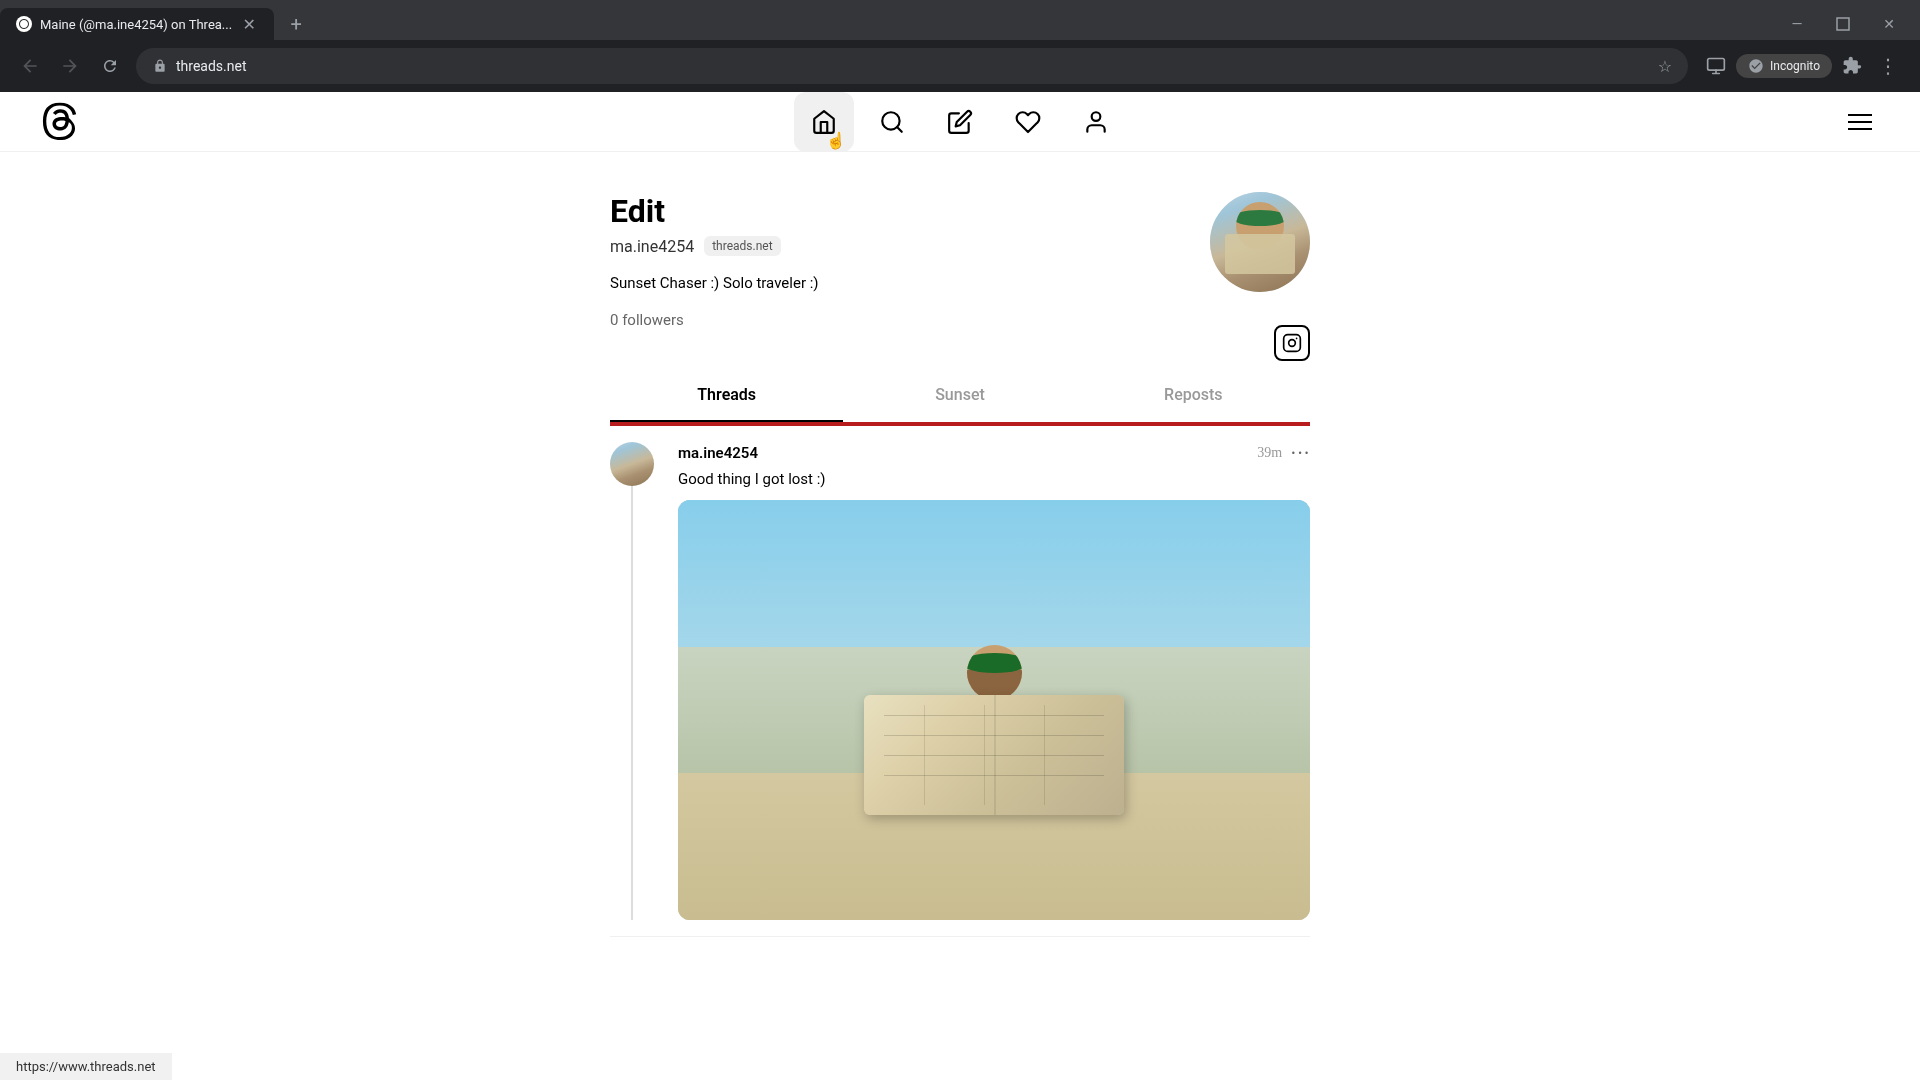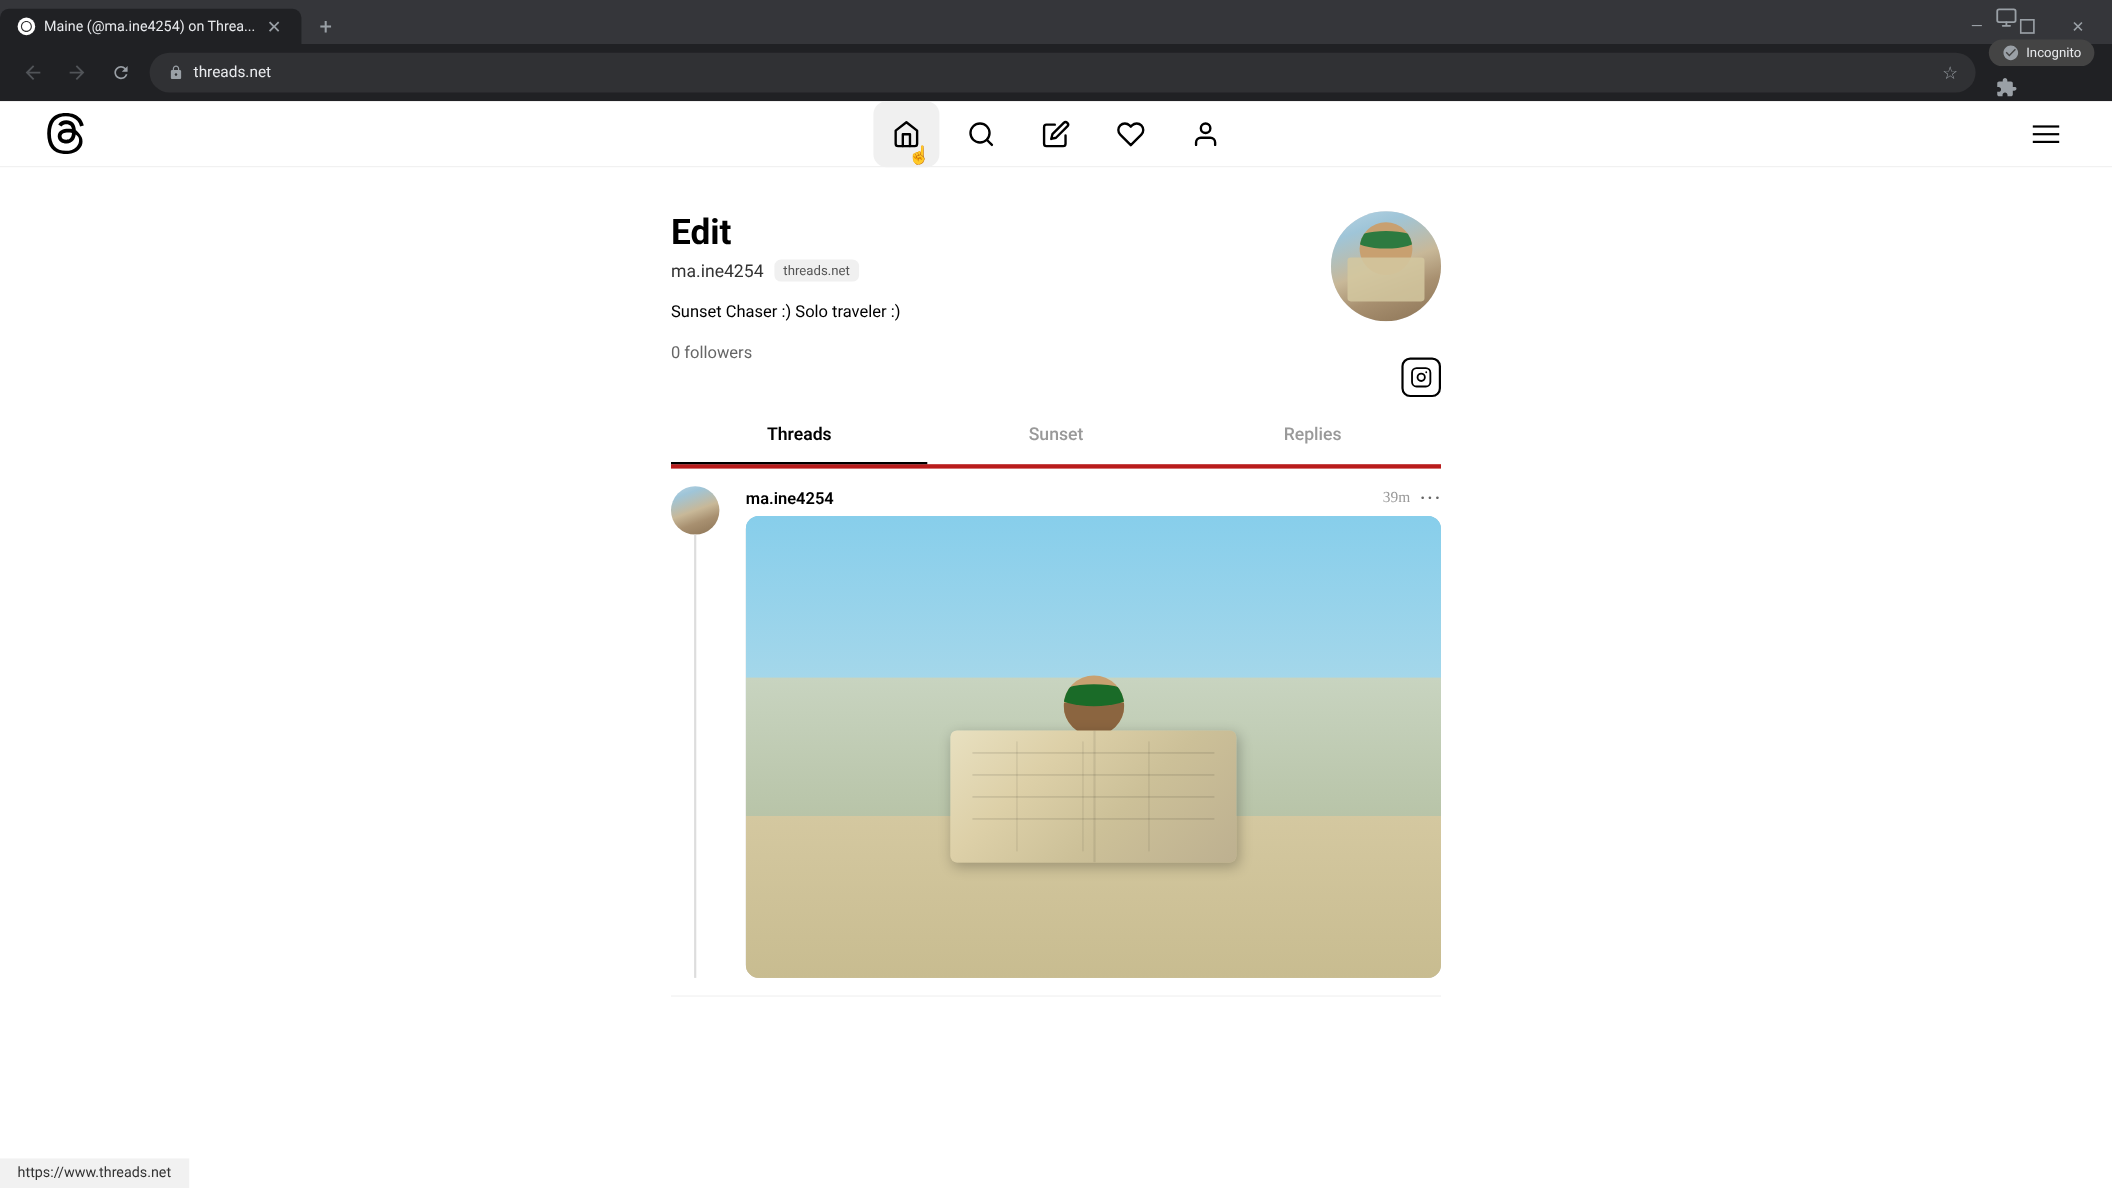--- a/index.html
+++ b/index.html
@@ -17,21 +17,21 @@
     .window-controls { display: flex; align-items: center; gap: 0; padding-right: 8px; }
     .window-btn { width: 46px; height: 32px; display: flex; align-items: center; justify-content: center; color: #9aa0a6; font-size: 14px; cursor: pointer; }
 
     .address-bar { display: flex; align-items: center; background: #202124; padding: 8px 16px; gap: 12px; height: 52px; }
     .nav-btn { width: 28px; height: 28px; display: flex; align-items: center; justify-content: center; color: #9aa0a6; font-size: 16px; cursor: pointer; border-radius: 50%; }
     .nav-btn.disabled { opacity: 0.4; cursor: default; }
     .url-bar { flex: 1; background: #303134; border-radius: 20px; display: flex; align-items: center; padding: 6px 16px; gap: 8px; height: 36px; }
     .url-icon { width: 16px; height: 16px; display: flex; align-items: center; justify-content: center; color: #9aa0a6; font-size: 12px; }
     .url-text { color: #e8eaed; font-size: 14px; flex: 1; }
     .url-star { color: #9aa0a6; font-size: 16px; cursor: pointer; }
-    .toolbar-icons { display: flex; gap: 4px; flex-direction: column; }
+    .toolbar-icons { display: flex; align-items: center; gap: 4px; }
     .toolbar-icon { width: 32px; height: 32px; display: flex; align-items: center; justify-content: center; color: #9aa0a6; cursor: pointer; border-radius: 50%; }
     .incognito-badge { background: #444; color: #e8eaed; font-size: 12px; padding: 4px 12px; border-radius: 16px; display: flex; align-items: center; gap: 6px; }
     .menu-btn { color: #9aa0a6; font-size: 20px; cursor: pointer; width: 32px; height: 32px; display: flex; align-items: center; justify-content: center; border-radius: 50%; }
 
     
     .page { background: #fff; display: flex; flex-direction: column; align-items: center; min-height: 988px; position: relative; }
 
     
     .top-nav { display: flex; align-items: center; justify-content: center; padding: 0; width: 100%; border-bottom: 1px solid #f0f0f0; position: relative; height: 60px; }
     .threads-logo { position: absolute; left: 40px; top: 50%; transform: translateY(-50%); }
@@ -248,38 +248,39 @@
         </svg>
       </div>
     </div>
 
     
 
     
     <div class="tabs">
       <div class="tab-item active">Threads</div>
       <div class="tab-item">Sunset</div>
-      <div class="tab-item">Replies</div>
+      <div class="tab-item">Reposts</div>
     </div>
 
     
     <div class="post">
       <div class="post-left">
         <div class="post-avatar" style="background: linear-gradient(160deg, #b8d4e4 0%, #9fc5d8 20%, #c8b898 50%, #a89070 70%, #8b7355 100%);">
         </div>
         <div class="line-connector"></div>
       </div>
       <div class="post-content">
         <div class="post-header">
           <span class="post-username">ma.ine4254</span>
           <div class="post-meta">
             <span class="post-time">39m</span>
             <span class="post-more">···</span>
           </div>
         </div>
+        <div class="post-text">Good thing I got lost :)</div>
         <div class="post-image">
           <div class="post-image-inner">
 
             <div style="position:absolute; top:0; left:0; right:0; height:40%; background: linear-gradient(180deg, #87ceeb 0%, #a8d8ea 100%);"></div>
 
             <div style="position:absolute; top:35%; left:0; right:0; height:30%; background: linear-gradient(180deg, #c8d4c0 0%, #b8c4a8 100%);"></div>
 
             <div style="position:absolute; bottom:0; left:0; right:0; height:35%; background: linear-gradient(180deg, #d4c8a0 0%, #c8bc90 100%);"></div>
 
             <div style="position:absolute; bottom:25%; left:50%; transform:translateX(-50%); display:flex; flex-direction:column; align-items:center;">

